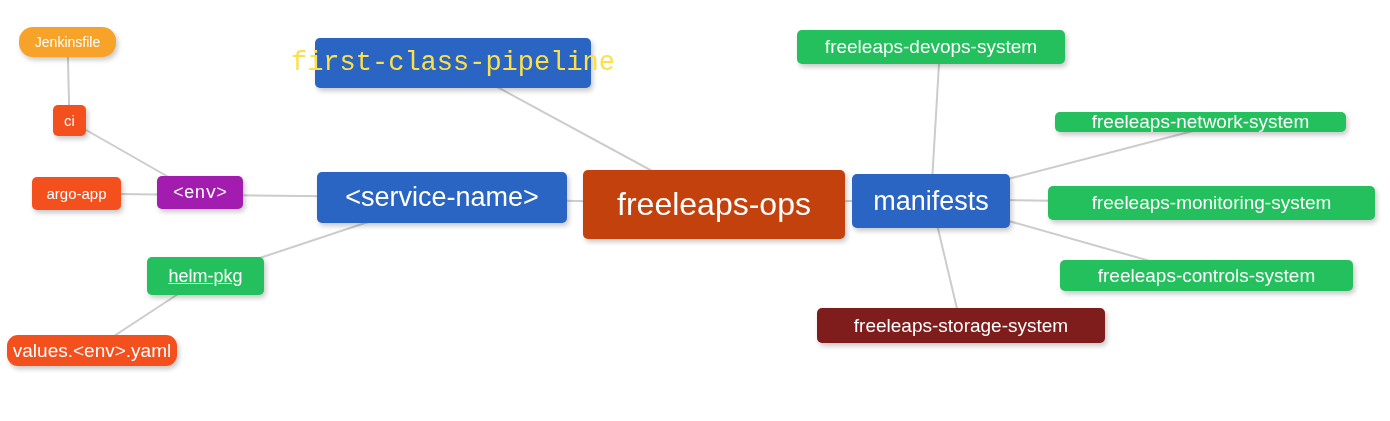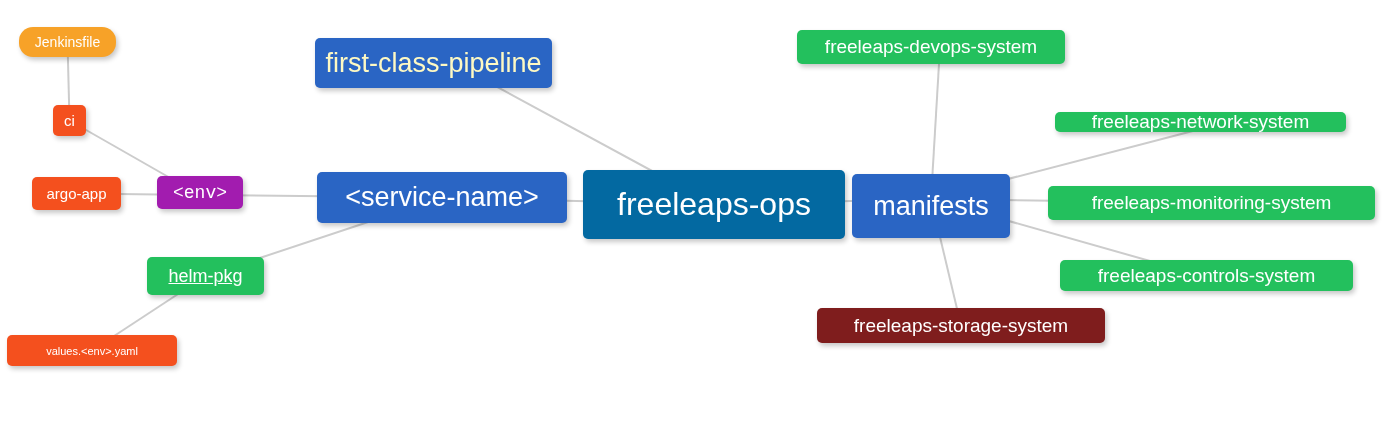--- a/index.html
+++ b/index.html
@@ -46,29 +46,29 @@
       <line x1="453" y1="63" x2="714" y2="204.5" stroke="#CCCCCC" stroke-width="2"></line>
       <line x1="442" y1="197.5" x2="714" y2="204.5" stroke="#CCCCCC" stroke-width="2"></line>
       <line x1="714" y1="204.5" x2="931" y2="199" stroke="#CCCCCC" stroke-width="2"></line>
       <line x1="931" y1="199" x2="940" y2="47" stroke="#CCCCCC" stroke-width="2"></line>
       <line x1="931" y1="199" x2="1200.5" y2="129" stroke="#CCCCCC" stroke-width="2"></line>
       <line x1="931" y1="199" x2="1211.5" y2="203" stroke="#CCCCCC" stroke-width="2"></line>
       <line x1="931" y1="199" x2="1206.5" y2="277" stroke="#CCCCCC" stroke-width="2"></line>
       <line x1="931" y1="199" x2="961" y2="325.5" stroke="#CCCCCC" stroke-width="2"></line>
     </svg>
   <div id="nodes">
-      <div class="node" style="left: 583px; top: 170px; width: 262px; height: 69px; font-size: 32px; background: #0369a1; color: rgb(255, 255, 255);">freeleaps-ops</div>
-      <div class="node" style="left: 315px; top: 38px; width: 237px; height: 50px; font-size: 27px; background: rgb(42, 101, 196); color: #fef9c3;">first-class-pipeline</div>
+      <div class="node" style="left: 583px; top: 170px; width: 262px; height: 69px; font-size: 32px; background: #c2410c; color: rgb(255, 255, 255);">freeleaps-ops</div>
+      <div class="node" style="left: 315px; top: 38px; width: 276px; height: 50px; font-size: 27px; background: rgb(42, 101, 196); color: #fde047; font-family: Liberation Mono, monospace;">first-class-pipeline</div>
       <div class="node" style="left: 317px; top: 172px; width: 250px; height: 51px; font-size: 27px; background: rgb(42, 101, 196); color: rgb(255, 255, 255);">&lt;service-name&gt;</div>
-      <div class="node" style="left: 852px; top: 174px; width: 158px; height: 64px; font-size: 27px; background: rgb(42, 101, 196); color: rgb(255, 255, 255);">manifests</div>
+      <div class="node" style="left: 852px; top: 174px; width: 158px; height: 54px; font-size: 27px; background: rgb(42, 101, 196); color: rgb(255, 255, 255);">manifests</div>
       <div class="node" style="left: 157px; top: 176px; width: 86px; height: 33px; font-size: 18px; background: #a21caf; color: rgb(255, 255, 255); font-family: Liberation Mono, monospace;">&lt;env&gt;</div>
       <div class="node" style="left: 147px; top: 257px; width: 117px; height: 38px; font-size: 18px; background: rgb(35, 192, 93); color: rgb(255, 255, 255); text-decoration: underline;">helm-pkg</div>
       <div class="node" style="left: 19px; top: 27px; width: 97px; height: 30px; font-size: 14px; background: rgb(247, 162, 40); color: rgb(255, 255, 255); border-radius: 14px;">Jenkinsfile</div>
       <div class="node" style="left: 53px; top: 105px; width: 33px; height: 31px; font-size: 15px; background: rgb(244, 80, 30); color: rgb(255, 255, 255);">ci</div>
       <div class="node" style="left: 32px; top: 177px; width: 89px; height: 33px; font-size: 15px; background: rgb(244, 80, 30); color: rgb(255, 255, 255);">argo-app</div>
-      <div class="node" style="left: 7px; top: 335px; width: 170px; height: 31px; font-size: 11px; background: rgb(244, 80, 30); color: rgb(255, 255, 255);">values.&lt;env&gt;.yaml</div>
+      <div class="node" style="left: 7px; top: 335px; width: 170px; height: 31px; font-size: 19px; background: rgb(244, 80, 30); color: rgb(255, 255, 255); border-radius: 11px;">values.&lt;env&gt;.yaml</div>
       <div class="node" style="left: 797px; top: 30px; width: 268px; height: 34px; font-size: 19px; background: rgb(35, 192, 93); color: rgb(255, 255, 255);">freeleaps-devops-system</div>
       <div class="node" style="left: 1055px; top: 112px; width: 291px; height: 20px; font-size: 19px; background: rgb(35, 192, 93); color: rgb(255, 255, 255);">freeleaps-network-system</div>
       <div class="node" style="left: 1048px; top: 186px; width: 327px; height: 34px; font-size: 19px; background: rgb(35, 192, 93); color: rgb(255, 255, 255);">freeleaps-monitoring-system</div>
       <div class="node" style="left: 1060px; top: 260px; width: 293px; height: 31px; font-size: 19px; background: rgb(35, 192, 93); color: rgb(255, 255, 255);">freeleaps-controls-system</div>
       <div class="node" style="left: 817px; top: 308px; width: 288px; height: 35px; font-size: 19px; background: #7f1d1d; color: rgb(255, 255, 255);">freeleaps-storage-system</div>
     </div>
 </div>
 
 </body></html>

